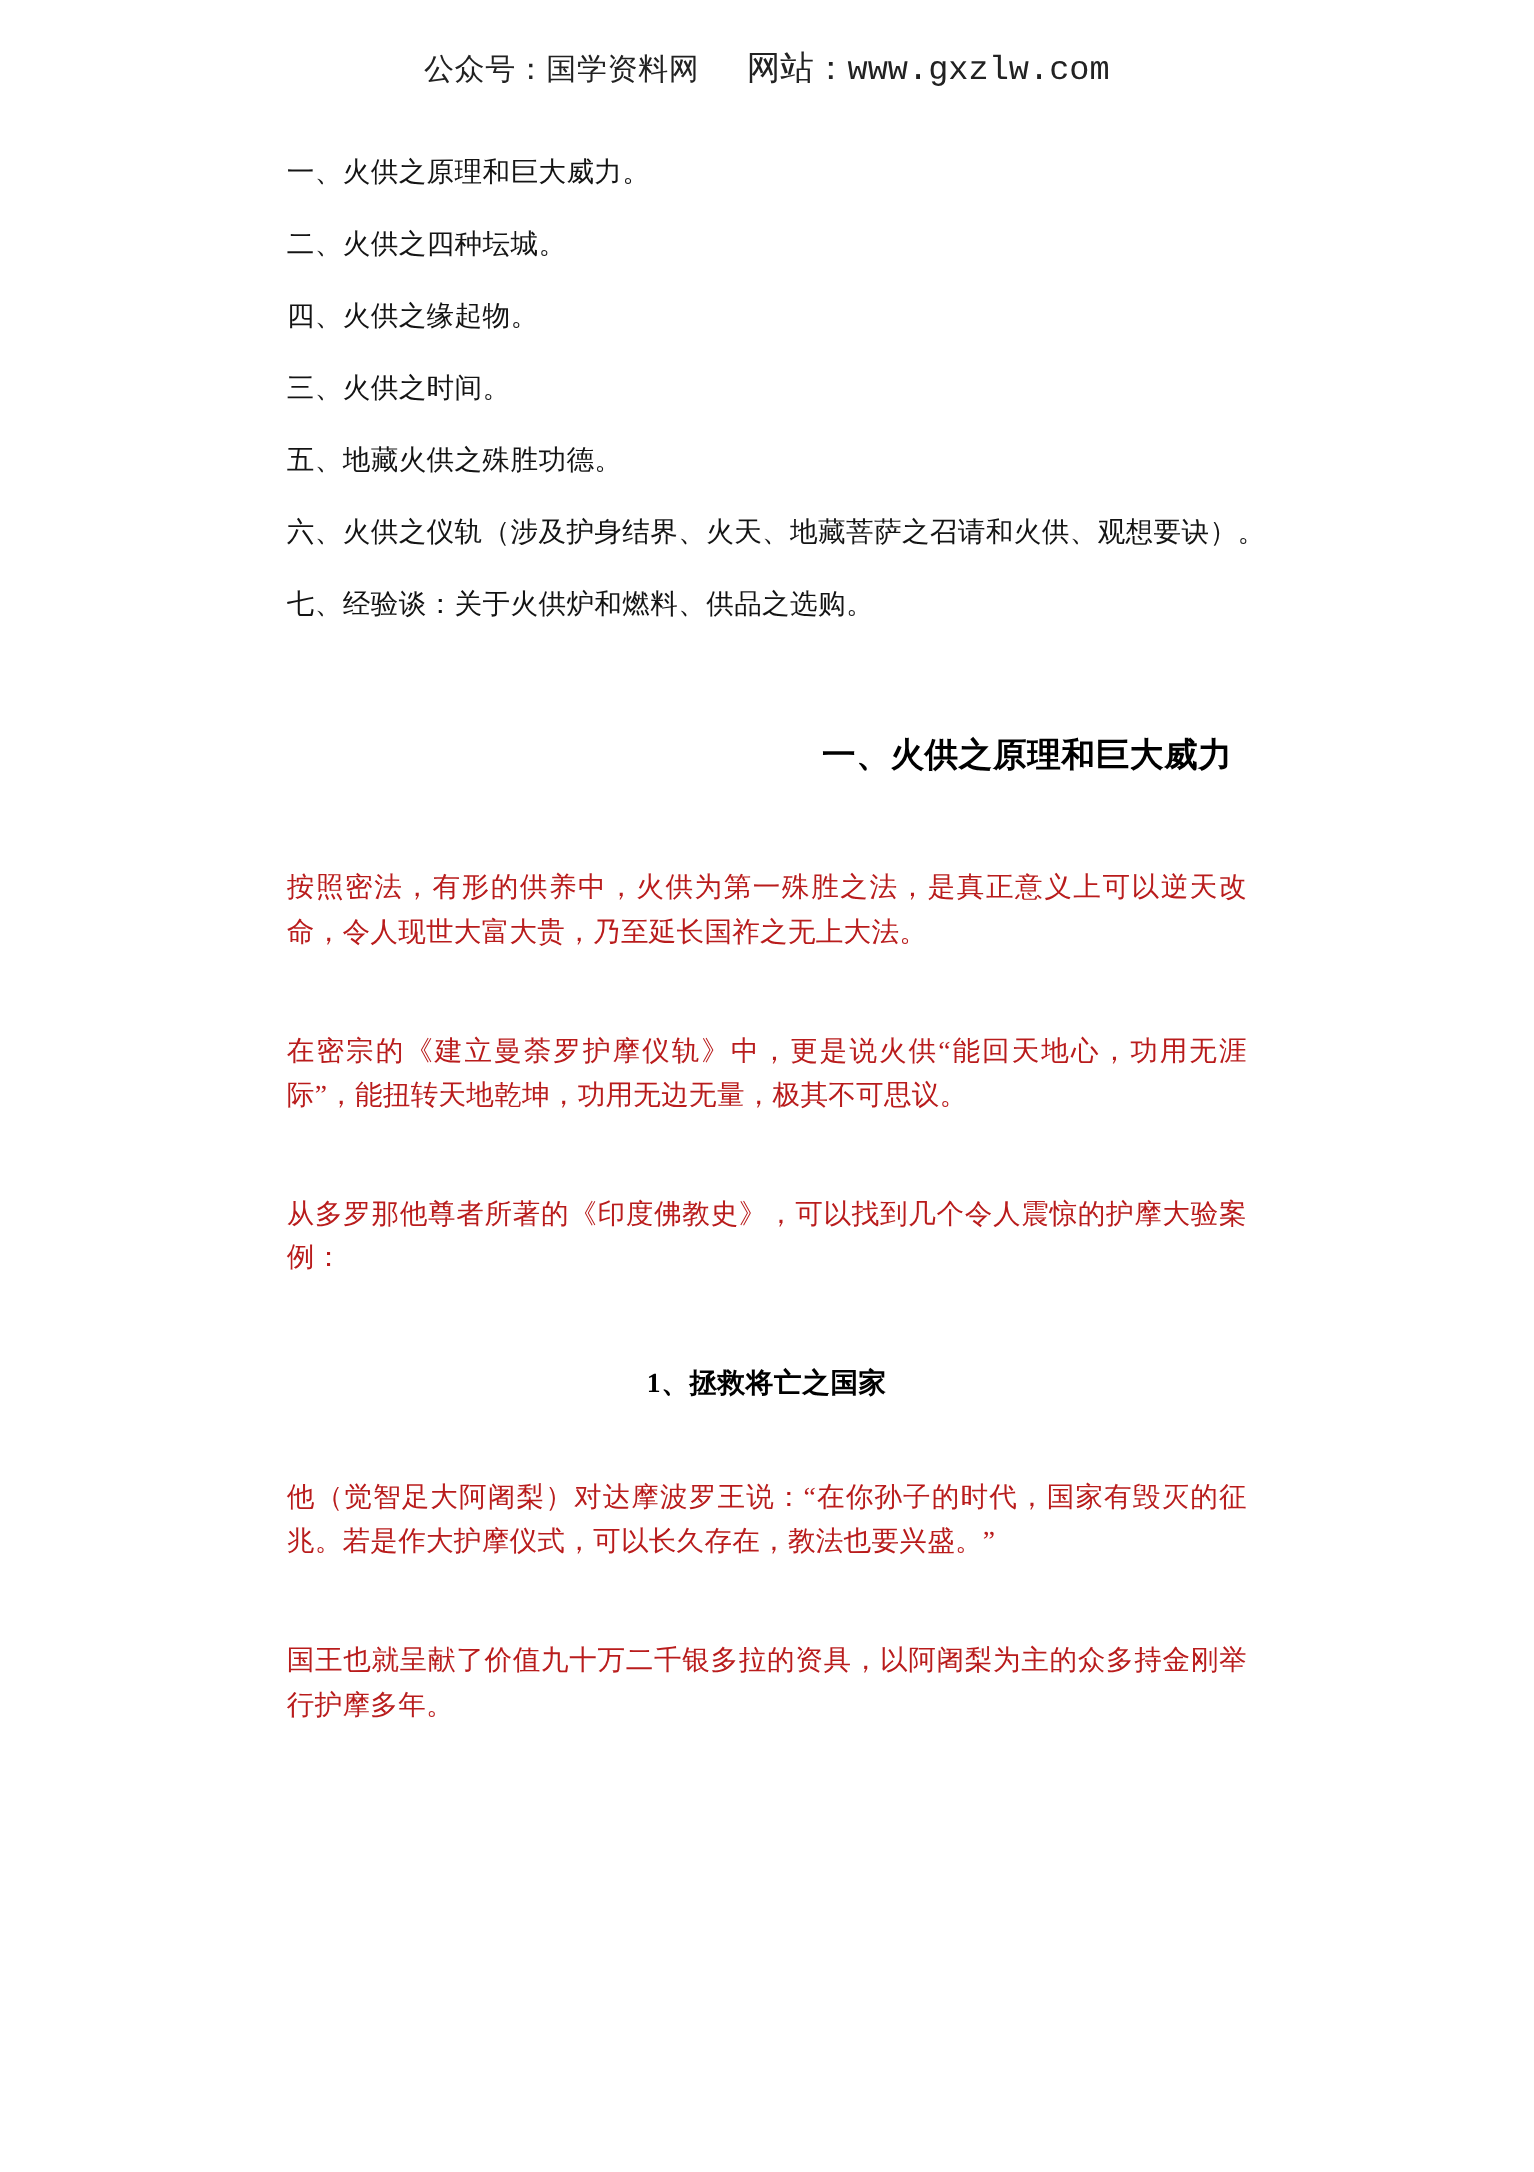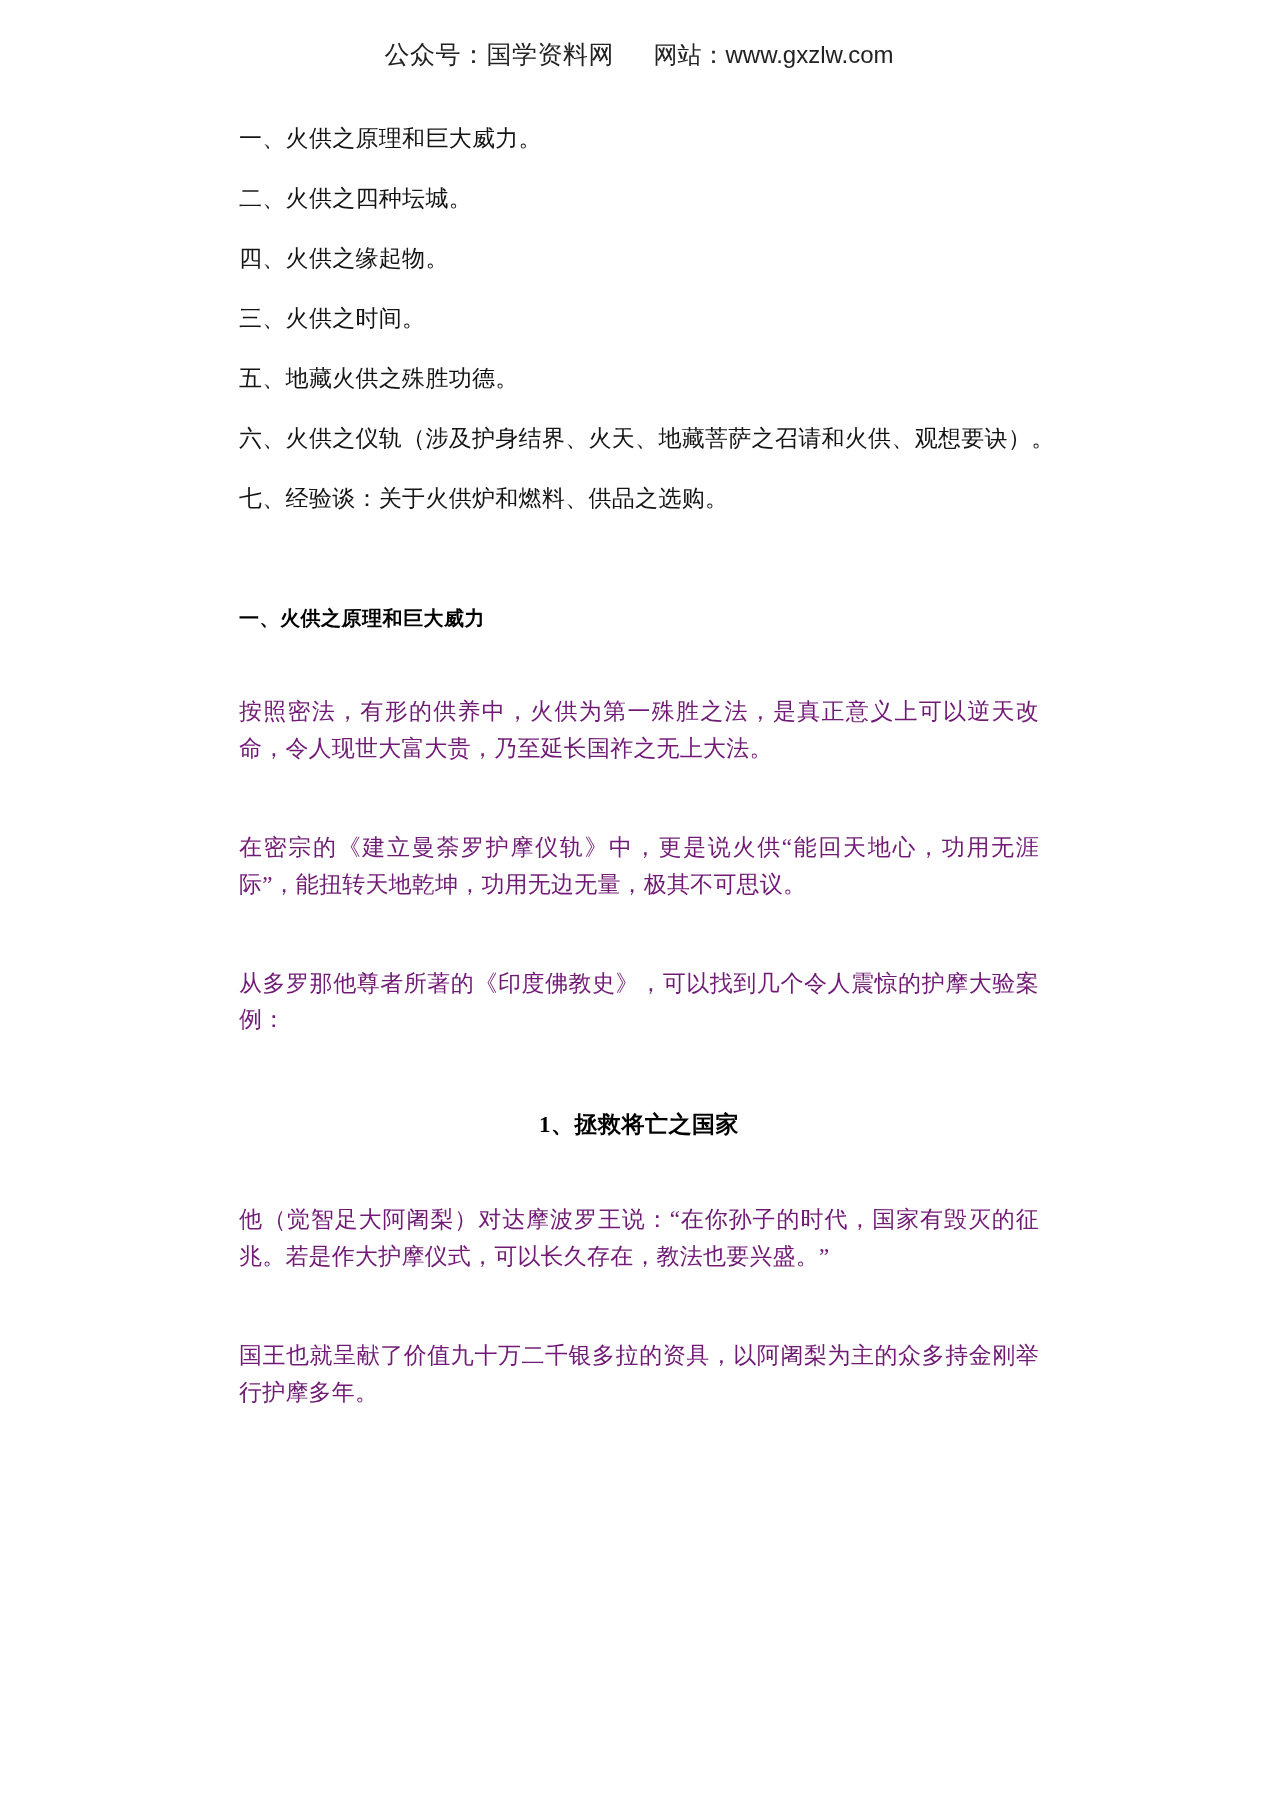--- a/index.html
+++ b/index.html
@@ -23,22 +23,22 @@
   }
   .header {
     text-align: center;
     font-size: 25px;
     letter-spacing: 0.5px;
     color: #222;
     padding-top: 38px;
     font-family: "Liberation Serif", "DejaVu Serif", serif;
   }
   .header .url {
-    font-family: Liberation Sans, sans-serif;
-    font-size: 24px;
+    font-family: Liberation Mono, monospace;
+    font-size: 28px;
     letter-spacing: 0px;
   }
   .header .spacer {
     display: inline-block;
     width: 26px;
   }
   .content {
     margin: 0 auto;
     width: 800px;
     padding-left: 0px;
@@ -49,35 +49,36 @@
     line-height: 1.35;
     margin: 0 0 29px 0;
     color: #141414;
     letter-spacing: 0.3px;
   }
   .toc-item.wide {
     white-space: nowrap;
     font-family: Liberation Serif, serif;
   }
   .section-title {
-    font-size: 20px;
+    font-size: 28px;
     font-weight: bold;
-    margin: 0;
+    margin: 12px;
     padding-top: 62px;
     padding-bottom: 0;
     letter-spacing: 0.5px;
     color: #000;
+    text-align: right;
   }
   .para {
     font-size: 23px;
     line-height: 1.6;
     margin: 0;
     padding-top: 62px;
     letter-spacing: 0.2px;
-    color: #701a75;
+    color: #b91c1c;
     text-align: justify;
   }
   .sub-title {
     font-size: 23px;
     font-weight: bold;
     margin: 0;
     padding-top: 70px;
     letter-spacing: 0.5px;
     color: #000;
     text-align: center;

